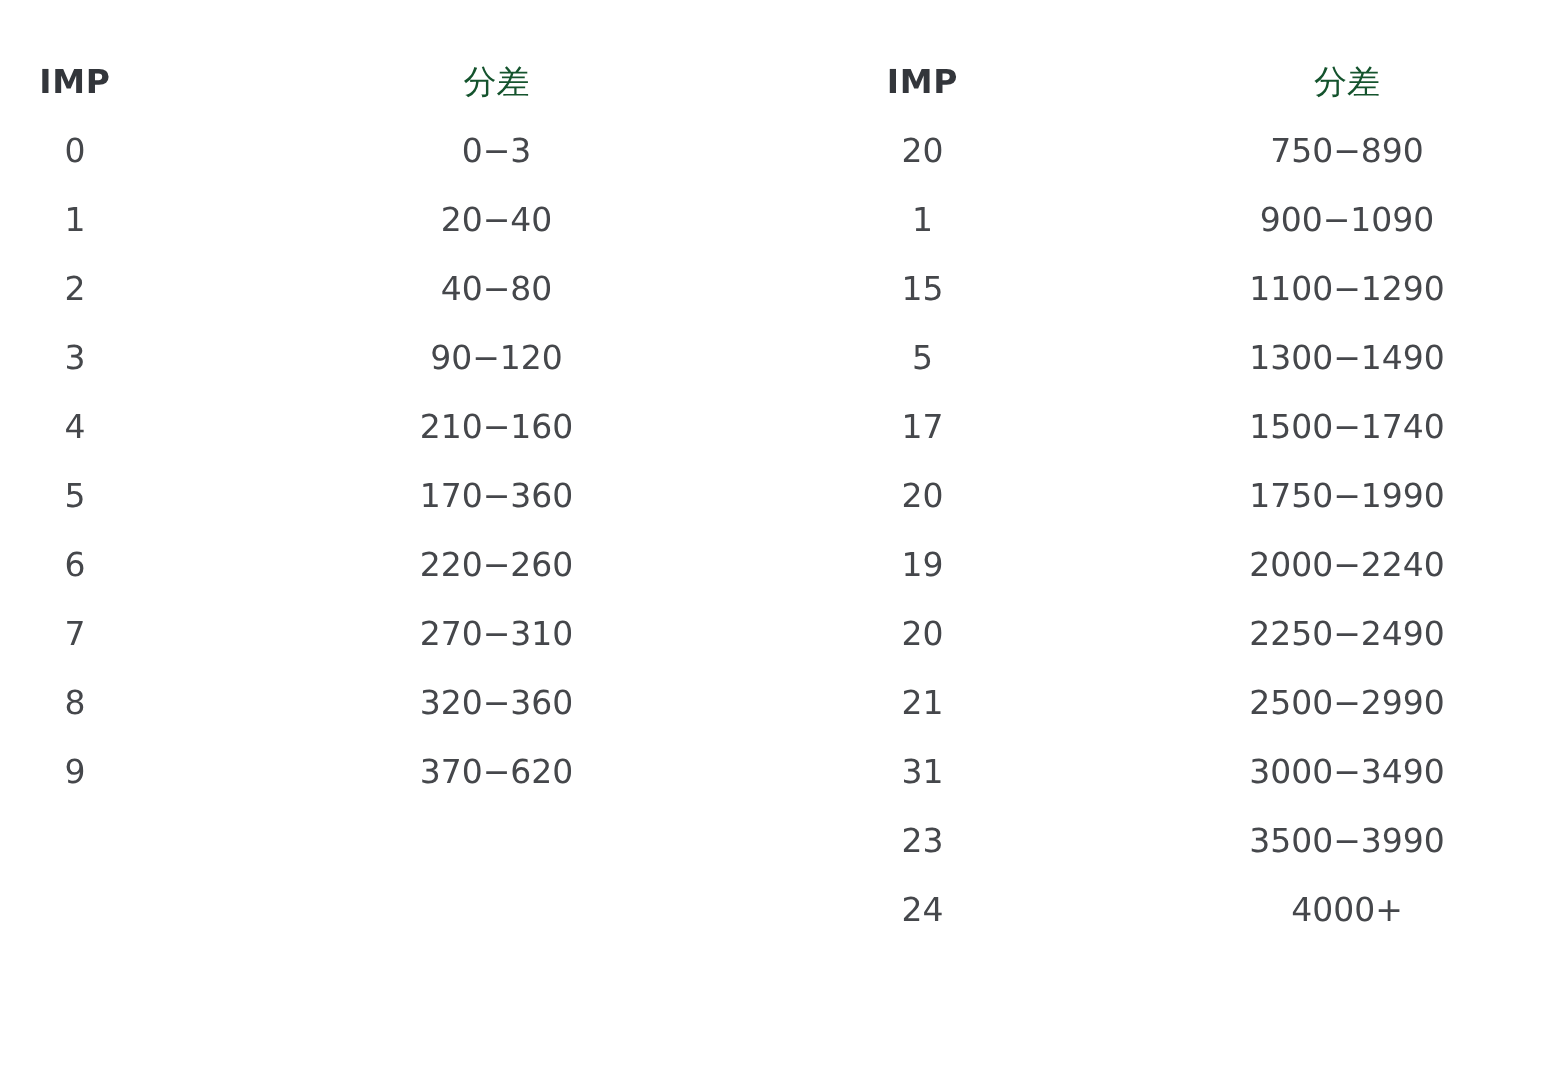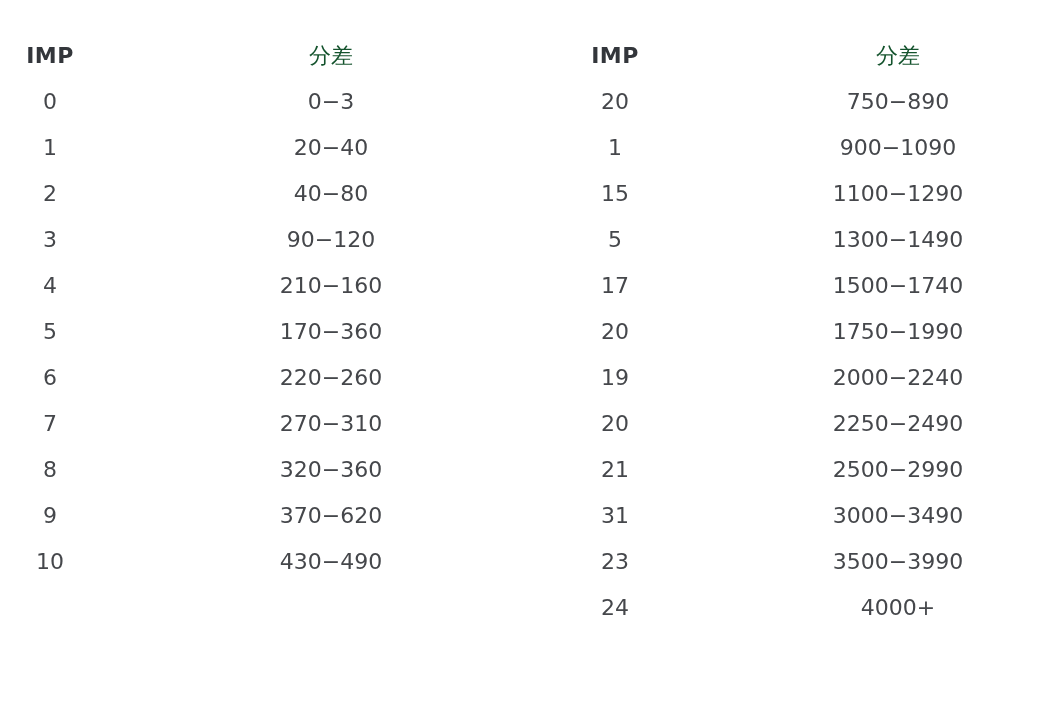--- a/index.html
+++ b/index.html
@@ -110,24 +110,20 @@
   <tr class="data-row">
     <td class="cell-imp">8</td>
     <td class="cell-diff">320−360</td>
   </tr>
 
   <tr class="data-row">
     <td class="cell-imp">9</td>
     <td class="cell-diff">370−620</td>
   </tr>
 
-  <tr class="data-row">
-    <td class="cell-imp">10</td>
-    <td class="cell-diff">430−490</td>
-  </tr>
 
 
 </tbody>
   </table>
 
   <table class="imp-table right">
     <colgroup>
       <col class="c-imp">
       <col class="c-diff">
     </colgroup>

